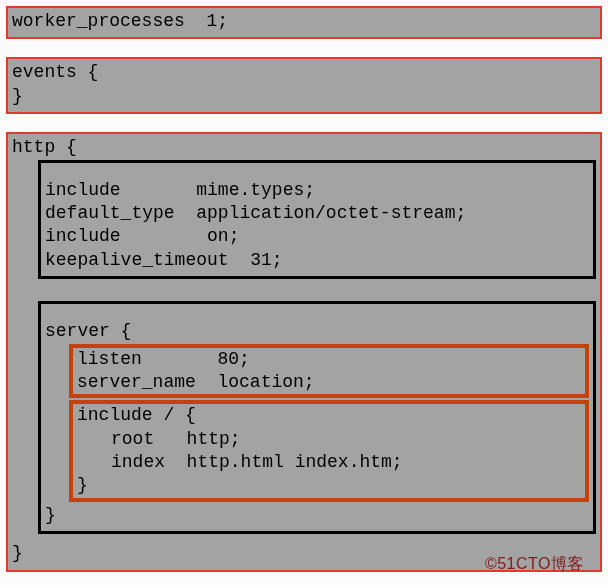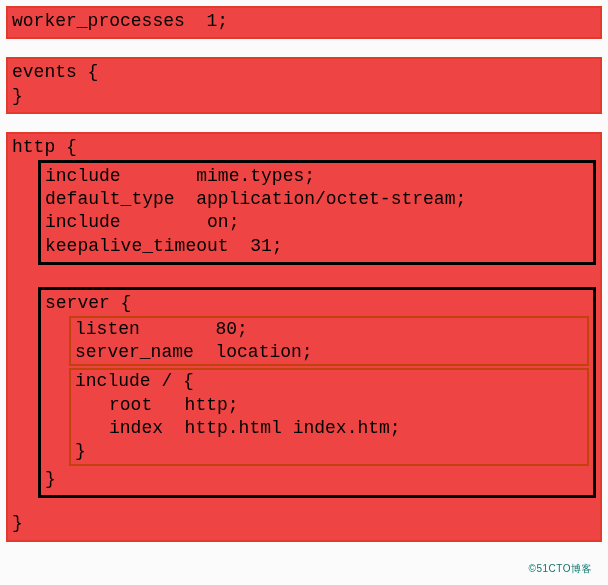--- a/index.html
+++ b/index.html
@@ -8,46 +8,46 @@
     background: #fbfbfb;
     font-family: "Courier New", Courier, monospace;
     font-size: 18px;
     line-height: 1.3;
     color: #000;
     width: 608px;
     box-sizing: border-box;
   }
   .red-box {
     border: 2px solid #e23b2e;
-    background: #ef4444;
+    background: #a3a3a3;
     padding: 2px 4px 4px 4px;
     margin-bottom: 18px;
   }
   .black-box {
     border: 3px solid #000;
     margin: 0 0 22px 26px;
-    padding: 2px 4px 4px 4px;
+    padding: 16px 4px 4px 4px;
   }
   .yellow-box {
-    border: 2px solid #c2410c;
+    border: 4px solid #c2410c;
     margin: 0 0 2px 24px;
     padding: 0 4px 0 4px;
   }
   .line {
     white-space: pre;
   }
   .indent1 { padding-left: 34px; }
   .indent2 { padding-left: 34px; }
   .watermark {
     position: fixed;
-    right: 16px;
+    right: 24px;
     bottom: 10px;
     font-family: Arial, sans-serif;
-    font-size: 10px;
-    color: #0f766e;
+    font-size: 16px;
+    color: #7f1d1d;
     letter-spacing: 0.5px;
     pointer-events: none;
   }
 </style>
 </head>
 <body>
 
 <div class="red-box">
   <div class="line">worker_processes  1;</div>
 </div>
@@ -60,21 +60,21 @@
 <div class="red-box" style="margin-bottom:0;">
   <div class="line">http {</div>
 
   <div class="black-box">
     <div class="line">include       mime.types;</div>
     <div class="line">default_type  application/octet-stream;</div>
     <div class="line">include        on;</div>
     <div class="line">keepalive_timeout  31;</div>
   </div>
 
-  <div class="black-box" style="margin-bottom:14px;">
+  <div class="black-box" style="margin-bottom:8px;">
     <div class="line">server {</div>
 
     <div class="yellow-box">
       <div class="line">listen       80;</div>
       <div class="line">server_name  location;</div>
     </div>
 
     <div class="yellow-box">
       <div class="line">include / {</div>
       <div class="line indent2">root   http;</div>

